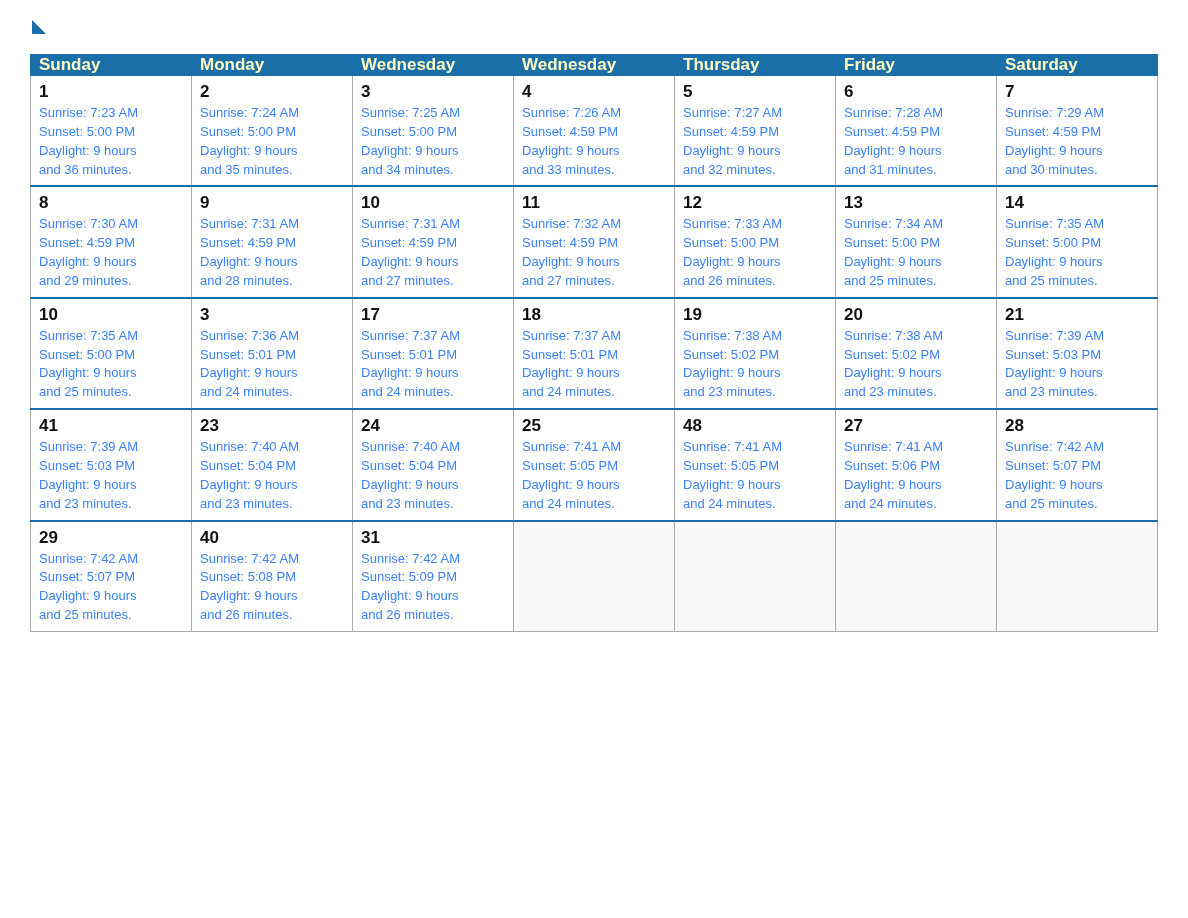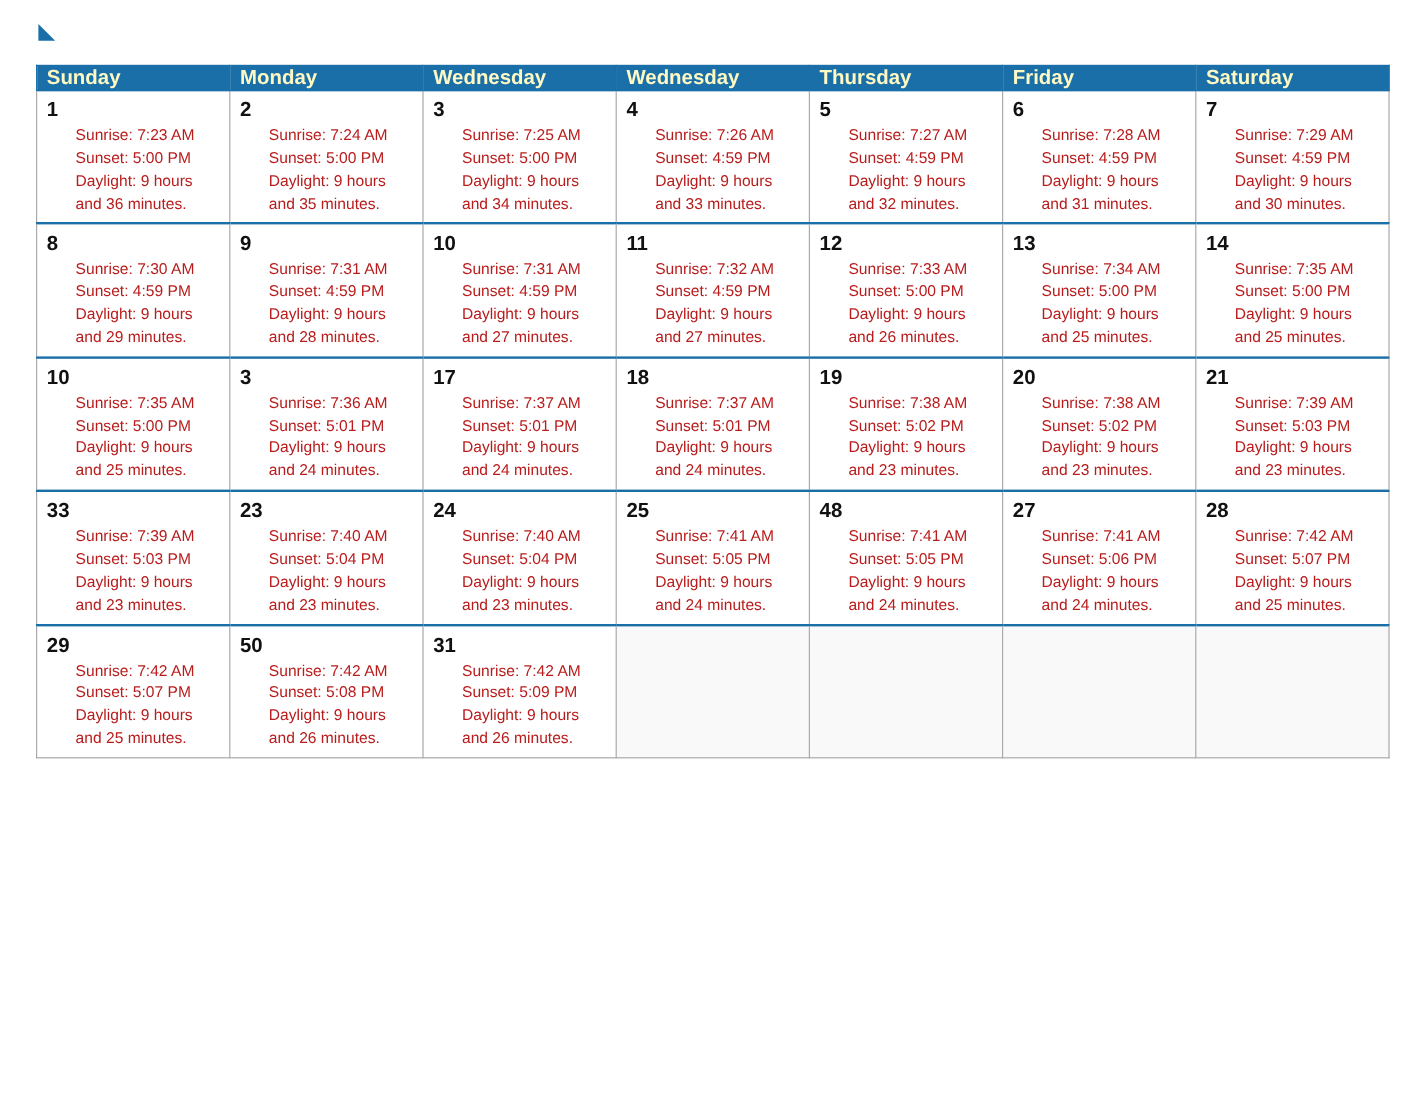--- a/index.html
+++ b/index.html
@@ -87,22 +87,21 @@
     .day-number {
       font-size: 17px;
       font-weight: bold;
       color: #111;
       display: block;
       margin-bottom: 2px;
     }
     .day-info {
       font-size: 13px;
       line-height: 1.45;
-      color: #b91c1c;
-      margin-left: 24px;
+      color: #3b82f6;
     }
     .row-divider td {
       border-top: 2px solid #1a6fa8 !important;
     }
   </style>
 </head>
 <body>
 
 <div class="header-section">
   <div class="logo-area">
@@ -216,21 +215,21 @@
           <span class="day-number">20</span>
           <div class="day-info">Sunrise: 7:38 AM<br>Sunset: 5:02 PM<br>Daylight: 9 hours<br>and 23 minutes.</div>
         </td>
         <td>
           <span class="day-number">21</span>
           <div class="day-info">Sunrise: 7:39 AM<br>Sunset: 5:03 PM<br>Daylight: 9 hours<br>and 23 minutes.</div>
         </td>
       </tr>
       <tr class="row-divider">
         <td>
-          <span class="day-number">33</span>
+          <span class="day-number">41</span>
           <div class="day-info">Sunrise: 7:39 AM<br>Sunset: 5:03 PM<br>Daylight: 9 hours<br>and 23 minutes.</div>
         </td>
         <td>
           <span class="day-number">23</span>
           <div class="day-info">Sunrise: 7:40 AM<br>Sunset: 5:04 PM<br>Daylight: 9 hours<br>and 23 minutes.</div>
         </td>
         <td>
           <span class="day-number">24</span>
           <div class="day-info">Sunrise: 7:40 AM<br>Sunset: 5:04 PM<br>Daylight: 9 hours<br>and 23 minutes.</div>
         </td>
@@ -250,21 +249,21 @@
           <span class="day-number">28</span>
           <div class="day-info">Sunrise: 7:42 AM<br>Sunset: 5:07 PM<br>Daylight: 9 hours<br>and 25 minutes.</div>
         </td>
       </tr>
       <tr class="row-divider">
         <td>
           <span class="day-number">29</span>
           <div class="day-info">Sunrise: 7:42 AM<br>Sunset: 5:07 PM<br>Daylight: 9 hours<br>and 25 minutes.</div>
         </td>
         <td>
-          <span class="day-number">50</span>
+          <span class="day-number">40</span>
           <div class="day-info">Sunrise: 7:42 AM<br>Sunset: 5:08 PM<br>Daylight: 9 hours<br>and 26 minutes.</div>
         </td>
         <td>
           <span class="day-number">31</span>
           <div class="day-info">Sunrise: 7:42 AM<br>Sunset: 5:09 PM<br>Daylight: 9 hours<br>and 26 minutes.</div>
         </td>
         <td class="empty"></td>
         <td class="empty"></td>
         <td class="empty"></td>
         <td class="empty"></td>

